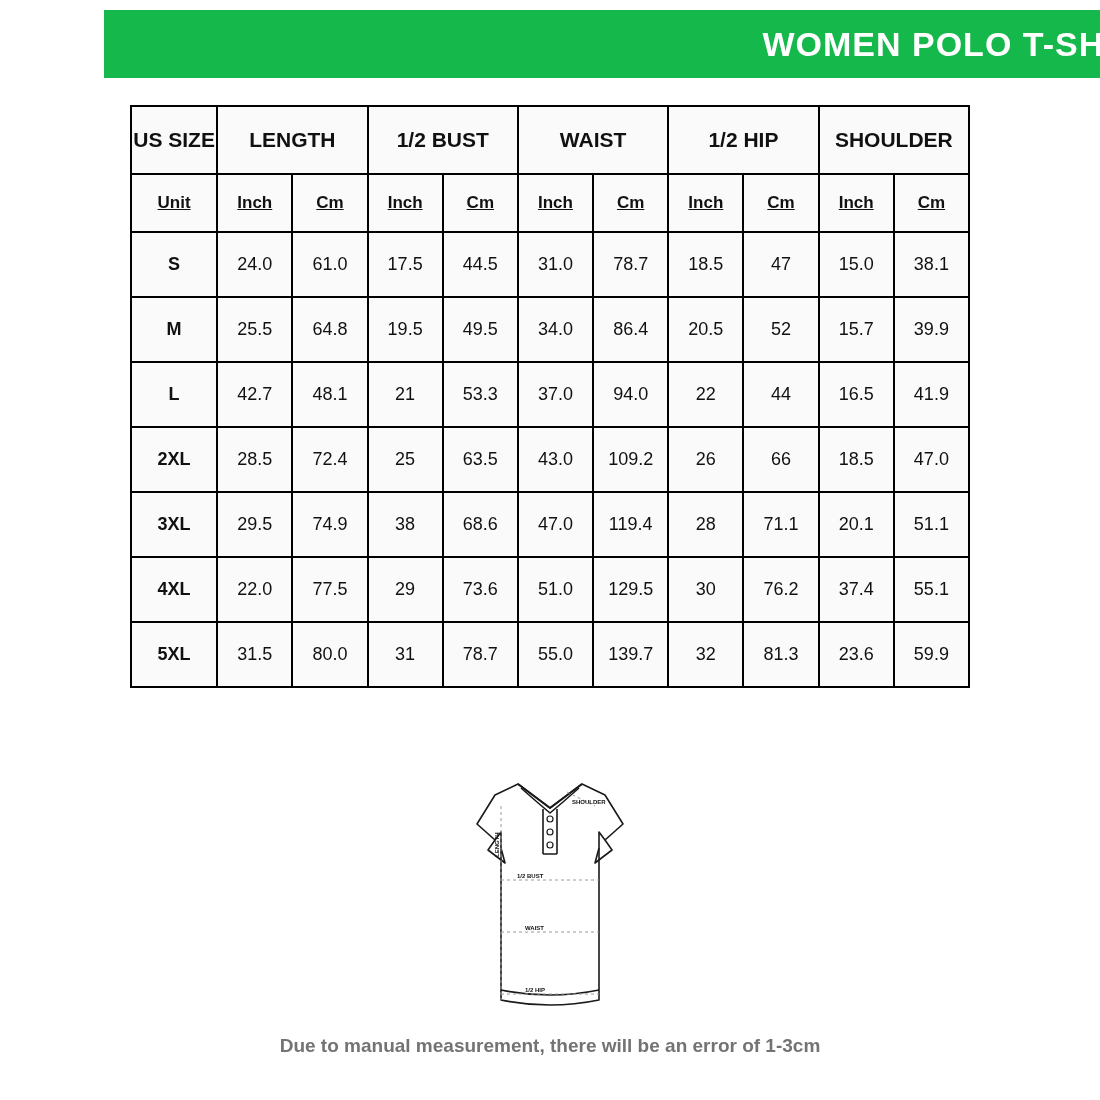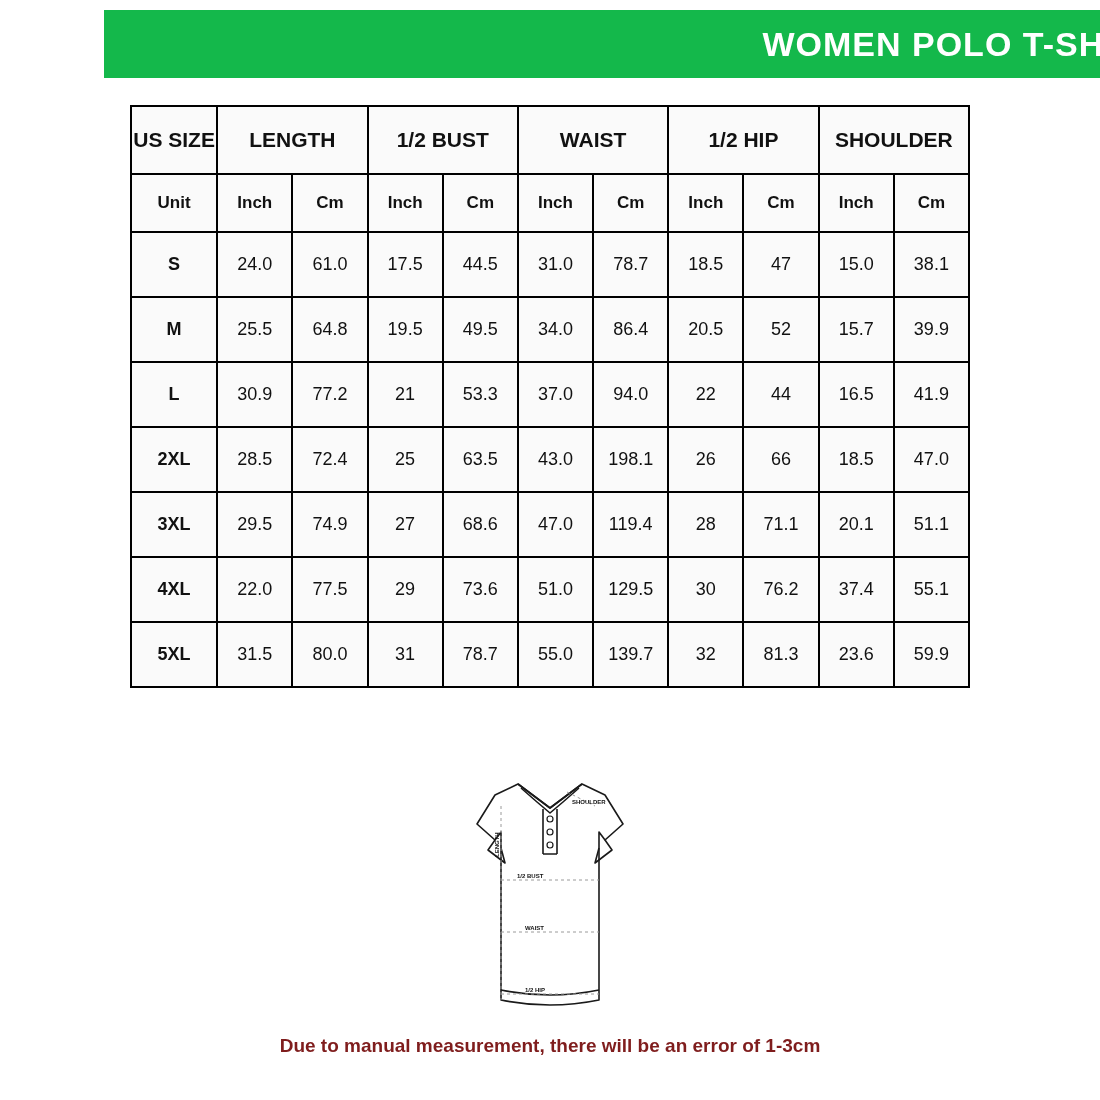--- a/index.html
+++ b/index.html
@@ -65,20 +65,21 @@
     font-size: 21px;
     font-weight: bold;
     background: #f5f5f5;
   }
   
   tr.unit-row td {
     height: 58px;
     font-size: 17px;
     font-weight: bold;
     background: #f5f5f5;
+    text-decoration: underline;
   }
   
   tr.data-row td {
     height: 65px;
     font-size: 18px;
     background: #fafafa;
   }
   td.size-cell {
     font-weight: bold;
     font-size: 19px;
@@ -96,21 +97,21 @@
   }
   #shirt-diagram svg { display: block; }
 
   
   #footer-note {
     position: absolute;
     left: 0;
     top: 1035px;
     width: 1100px;
     text-align: center;
-    color: #7f1d1d;
+    color: #737373;
     font-size: 19px;
     font-weight: bold;
     font-family: "Liberation Sans", sans-serif;
   }
 </style>
 </head>
 <body>
 
 <div id="page">
 
@@ -177,49 +178,49 @@
           <td>49.5</td>
           <td>34.0</td>
           <td>86.4</td>
           <td>20.5</td>
           <td>52</td>
           <td>15.7</td>
           <td>39.9</td>
         </tr>
         <tr class="data-row">
           <td class="size-cell">L</td>
-          <td>30.9</td>
-          <td>77.2</td>
+          <td>42.7</td>
+          <td>48.1</td>
           <td>21</td>
           <td>53.3</td>
           <td>37.0</td>
           <td>94.0</td>
           <td>22</td>
           <td>44</td>
           <td>16.5</td>
           <td>41.9</td>
         </tr>
         <tr class="data-row">
           <td class="size-cell">2XL</td>
           <td>28.5</td>
           <td>72.4</td>
           <td>25</td>
           <td>63.5</td>
           <td>43.0</td>
-          <td>198.1</td>
+          <td>109.2</td>
           <td>26</td>
           <td>66</td>
           <td>18.5</td>
           <td>47.0</td>
         </tr>
         <tr class="data-row">
           <td class="size-cell">3XL</td>
           <td>29.5</td>
           <td>74.9</td>
-          <td>27</td>
+          <td>38</td>
           <td>68.6</td>
           <td>47.0</td>
           <td>119.4</td>
           <td>28</td>
           <td>71.1</td>
           <td>20.1</td>
           <td>51.1</td>
         </tr>
         <tr class="data-row">
           <td class="size-cell">4XL</td>

